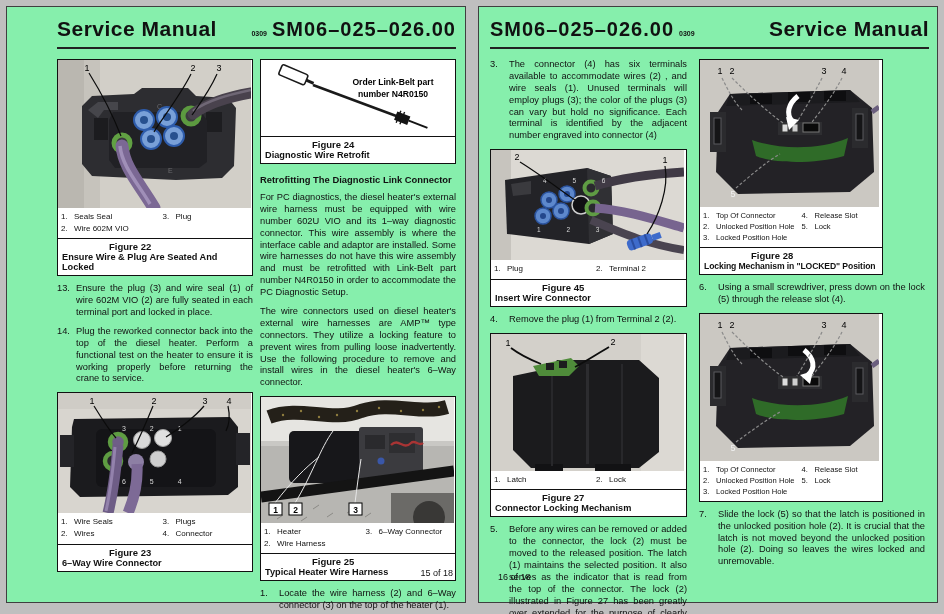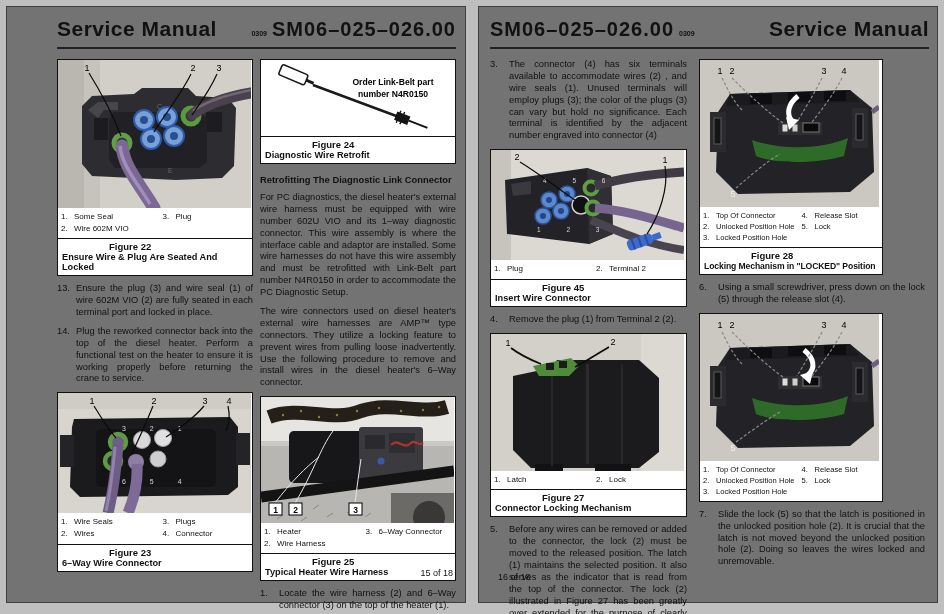--- a/index.html
+++ b/index.html
@@ -5,21 +5,21 @@
   html,body{margin:0;padding:0;}
   body{
     width:944px;height:614px;position:relative;
     background:#bfbfbf;
     font-family:"Liberation Sans", sans-serif;
     color:#111;
     overflow:hidden;
   }
   .page{
     position:absolute;top:6px;width:460px;height:597px;
-    background:#737373;border:1px solid #3f3f3f;box-sizing:border-box;
+    background:#86efac;border:1px solid #3f3f3f;box-sizing:border-box;
   }
   .page-left{left:6px;padding:10px 9px 8px 50px;}
   .page-right{left:478px;padding:10px 8px 8px 11px;}
   .hdr{display:flex;align-items:baseline;justify-content:space-between;}
   .hdr .title{font-size:21px;font-weight:bold;letter-spacing:.5px;}
   .hdr .docno{font-size:20px;font-weight:bold;letter-spacing:1px;}
   .hdr .stamp{font-size:7px;font-weight:bold;margin:0 5px;}
   .hdr-group{display:flex;align-items:baseline;}
   .hdr-rule{border-top:2px solid #222;margin-top:6px;}
   .cols{display:flex;margin-top:8px;}
@@ -108,21 +108,21 @@
             <path d="M159,14 C152,30 141,45 134,55"></path>
           </g>
           <text x="29" y="11" font-size="9" text-anchor="middle" fill="#000">1</text>
           <text x="135" y="11" font-size="9" text-anchor="middle" fill="#000">2</text>
           <text x="161" y="11" font-size="9" text-anchor="middle" fill="#000">3</text>
         </svg>
         <div class="fig-legend">
           <div class="leg-col-l">
             <div class="leg-row">
                 <span class="leg-n">1.</span>
-                <span class="leg-t">Some Seal</span>
+                <span class="leg-t">Seals Seal</span>
               </div>
             <div class="leg-row">
                 <span class="leg-n">2.</span>
                 <span class="leg-t">Wire 602M VIO</span>
               </div>
           </div>
           <div class="leg-col-r">
             <div class="leg-row">
                 <span class="leg-n">3.</span>
                 <span class="leg-t">Plug</span>

